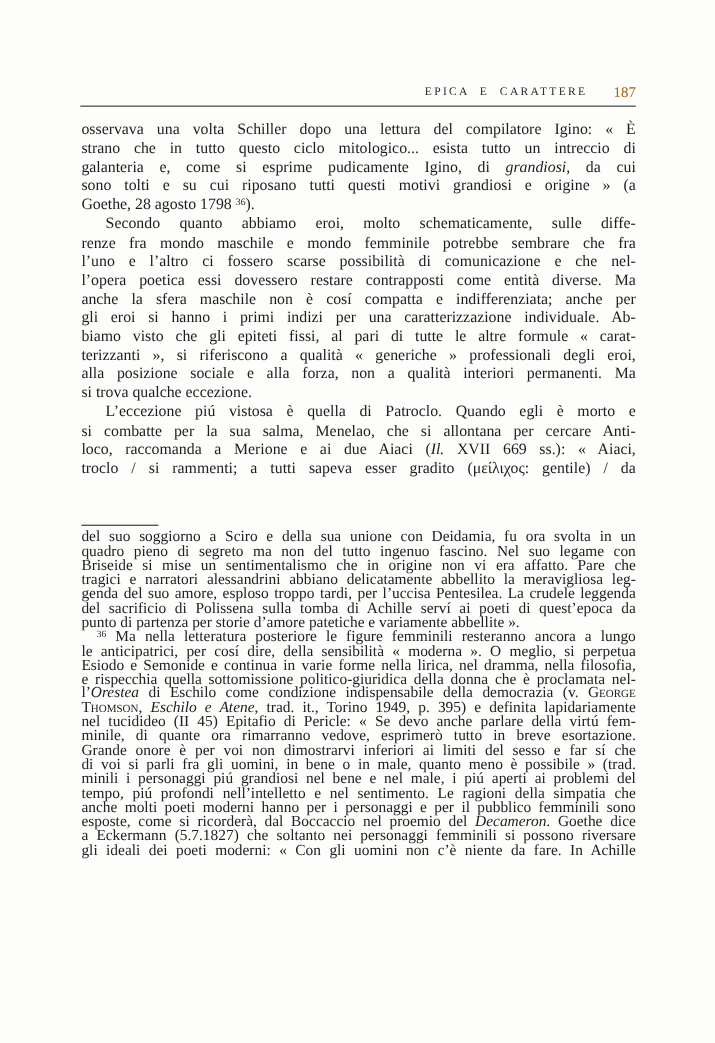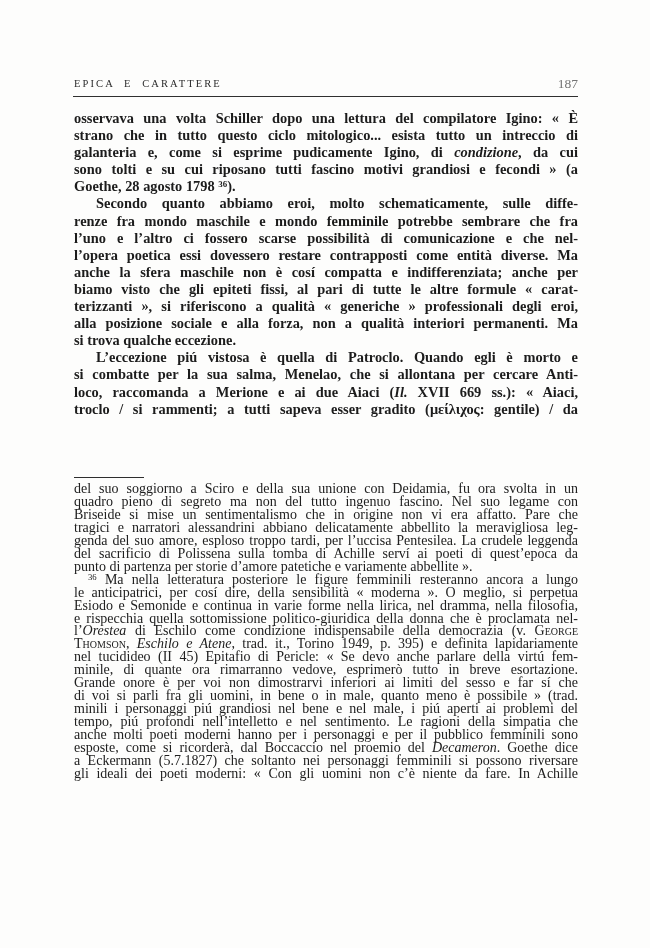--- a/index.html
+++ b/index.html
@@ -16,45 +16,44 @@
     background: #fdfdfc;
     overflow: hidden;
   }
   .running-header {
     position: absolute;
     top: 76px; left: 74px; width: 504px; height: 18px;
   }
   .header-title {
     position: absolute;
     left: 0; right: 44px; top: 2px;
-    text-align: left;
+    text-align: right;
     font-size: 10.5px;
     letter-spacing: 2.1px;
     word-spacing: 5px;
     color: #2b2b2b;
   }
   .page-number {
     position: absolute;
     right: 0; top: 0;
     font-size: 13.5px;
-    color: #737373;
+    color: #a16207;
     text-align: right;
   }
   .header-rule {
     position: absolute;
     top: 96px; left: 73px; width: 505px; height: 1.4px;
     background: #303030;
   }
   .main-text {
     position: absolute;
     top: 110px; left: 74px; width: 504px;
     font-size: 14.4px;
     line-height: 17.1px;
     color: #1c1c1c;
-    font-weight: bold;
   }
   .tline {
     text-align: justify;
     text-align-last: justify;
   }
   .tline.last { text-align-last: left; }
   .main-text .tline.indent { text-indent: 22px; }
   .footnote-separator {
     position: absolute;
     top: 477px; left: 74px; width: 70px; height: 1.3px;
@@ -86,28 +85,29 @@
   <div class="running-header">
     <div class="header-title">EPICA E CARATTERE</div>
     <div class="page-number">187</div>
   </div>
 
   <div class="header-rule"></div>
 
   <div class="main-text">
       <div class="tline">osservava una volta Schiller dopo una lettura del compilatore Igino: « È</div>
       <div class="tline">strano che in tutto questo ciclo mitologico... esista tutto un intreccio di</div>
-      <div class="tline">galanteria e, come si esprime pudicamente Igino, di <i>condizione</i>, da cui</div>
-      <div class="tline">sono tolti e su cui riposano tutti fascino motivi grandiosi e fecondi » (a</div>
+      <div class="tline">galanteria e, come si esprime pudicamente Igino, di <i>grandiosi</i>, da cui</div>
+      <div class="tline">sono tolti e su cui riposano tutti questi motivi grandiosi e origine » (a</div>
       <div class="tline last">Goethe, 28 agosto 1798 <sup>36</sup>).</div>
       <div class="tline indent">Secondo quanto abbiamo eroi, molto schematicamente, sulle diffe-</div>
       <div class="tline">renze fra mondo maschile e mondo femminile potrebbe sembrare che fra</div>
       <div class="tline">l’uno e l’altro ci fossero scarse possibilità di comunicazione e che nel-</div>
       <div class="tline">l’opera poetica essi dovessero restare contrapposti come entità diverse. Ma</div>
       <div class="tline">anche la sfera maschile non è cosí compatta e indifferenziata; anche per</div>
+      <div class="tline">gli eroi si hanno i primi indizi per una caratterizzazione individuale. Ab-</div>
       <div class="tline">biamo visto che gli epiteti fissi, al pari di tutte le altre formule « carat-</div>
       <div class="tline">terizzanti », si riferiscono a qualità « generiche » professionali degli eroi,</div>
       <div class="tline">alla posizione sociale e alla forza, non a qualità interiori permanenti. Ma</div>
       <div class="tline last">si trova qualche eccezione.</div>
       <div class="tline indent">L’eccezione piú vistosa è quella di Patroclo. Quando egli è morto e</div>
       <div class="tline">si combatte per la sua salma, Menelao, che si allontana per cercare Anti-</div>
       <div class="tline">loco, raccomanda a Merione e ai due Aiaci (<i>Il.</i> XVII 669 ss.): « Aiaci,</div>
       <div class="tline">troclo / si rammenti; a tutti sapeva esser gradito (μείλιχος: gentile) / da</div>
     </div>
 

